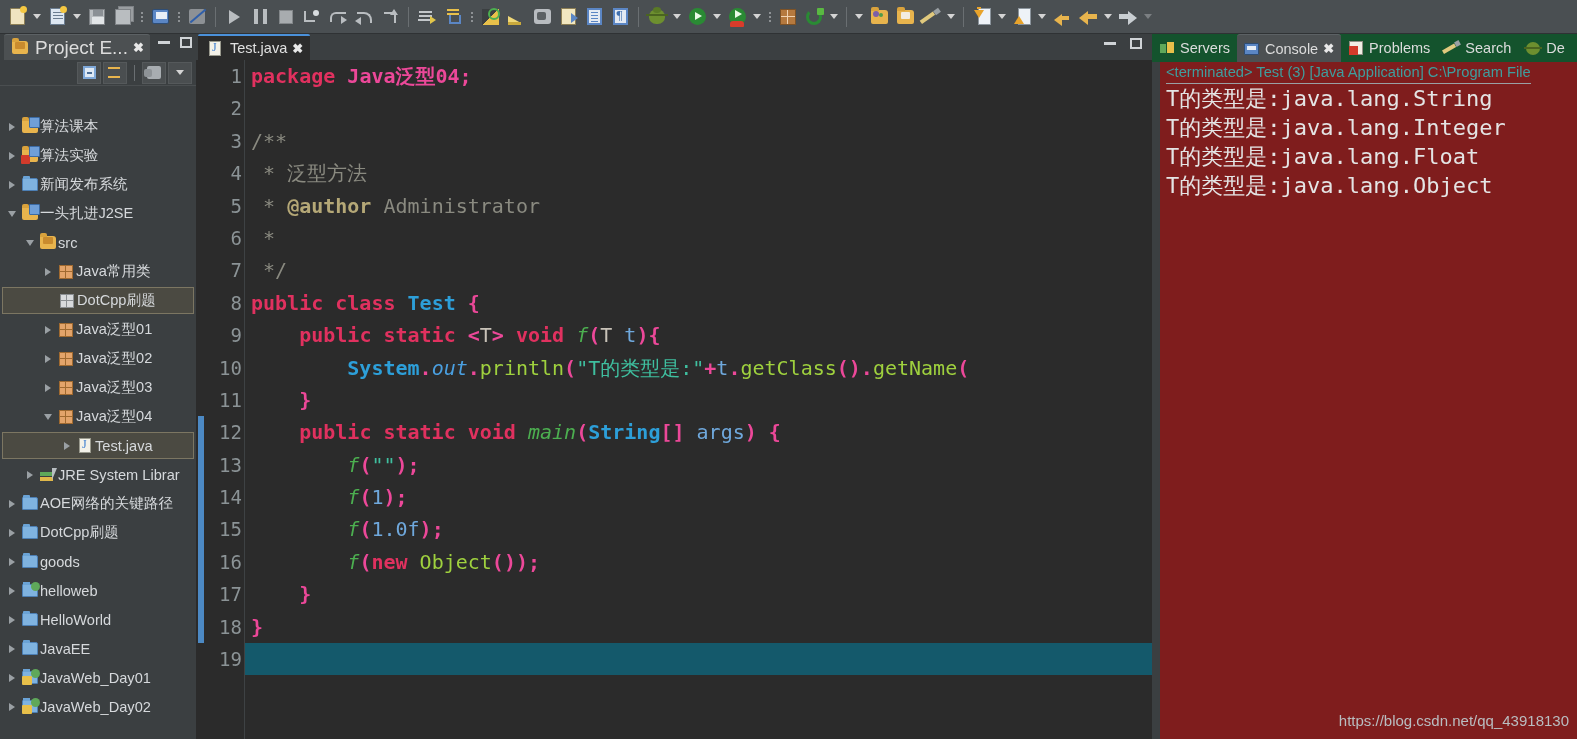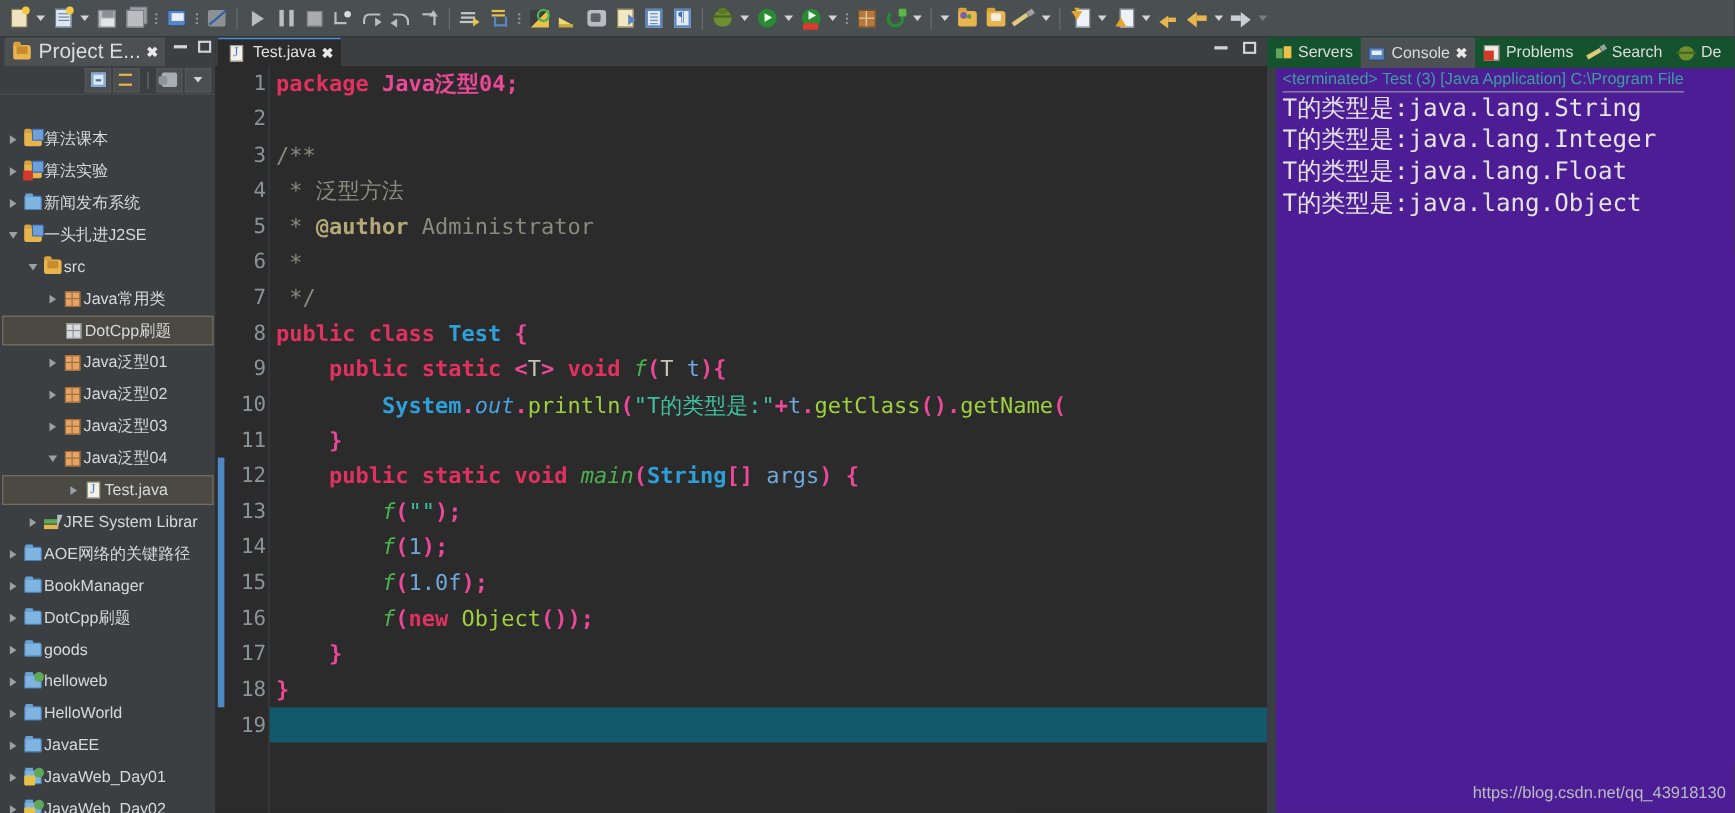--- a/index.html
+++ b/index.html
@@ -216,21 +216,21 @@
   .cmt { color: #8a8a80; }
   .cmt-b { color: #b5a877; font-weight: bold; }
   .gen { color: #c8c2b8; }
   .plain { color: #ec4899; font-weight: bold; }
 
   
   .rightpane { position: absolute; left: 1152px; top: 34px; width: 425px; height: 705px; background: #3b3f41; }
   .rp-tabrow { height: 28px; display: flex; align-items: stretch; background: #14532d; position: relative; }
   .rp-tab { display: flex; align-items: center; gap: 5px; padding: 0 7px; font-size: 14.5px; color: #dcdcdc; }
   .rp-tab.active { background: #4c5052; border-top: 1px solid #5c6164; border-radius: 3px 3px 0 0; }
-  .cons-body { position: absolute; left: 0; top: 28px; width: 425px; height: 677px; background: #4c1d95; display:flex; }
+  .cons-body { position: absolute; left: 0; top: 28px; width: 425px; height: 677px; background: #7f1d1d; display:flex; }
   .cons-left { width: 8px; flex:0 0 8px; background:#3b3f41; }
   .cons-main { flex:1 1 auto; position: relative; padding-left: 6px; }
   .cons-term { color: #3f9e9e; font-size: 14.7px; line-height: 20px; white-space: nowrap; border-bottom: 1px solid #9aa0a4; padding-bottom: 1px; display:inline-block; }
   .cons-line { color: #e4e4e4; font-family: "DejaVu Sans Mono", monospace; font-size: 22px; line-height: 29px; white-space: nowrap; }
   .watermark { position: absolute; right: 8px; bottom: 10px; color: #b9bdc0; font-size: 15px; }
   
   .i-servers-tab{width:14px;height:13px;position:relative;}
   .i-servers-tab:before{content:'';position:absolute;left:0;top:2px;width:6px;height:9px;background:#5fa85a;}
   .i-servers-tab:after{content:'';position:absolute;right:0;top:0;width:7px;height:11px;background:#e8c04a;}
   .i-console{width:15px;height:12px;background:#5b86c4;border:1px solid #2e4d75;border-radius:1px;position:relative;}
@@ -605,30 +605,20 @@
           <span class="tlabel">AOE网络的关键路径</span>
         </div>
         <div class="trow">
           <div style="width: 0px; flex: 0 0 0px;"></div>
           <span class="tw">
             <span class="arr-c"></span>
           </span>
           <span class="ticon">
             <span class="i-proj-plain"></span>
           </span>
-          <span class="tlabel">BookManager</span>
-        </div>
-        <div class="trow">
-          <div style="width: 0px; flex: 0 0 0px;"></div>
-          <span class="tw">
-            <span class="arr-c"></span>
-          </span>
-          <span class="ticon">
-            <span class="i-proj-plain"></span>
-          </span>
           <span class="tlabel">DotCpp刷题</span>
         </div>
         <div class="trow">
           <div style="width: 0px; flex: 0 0 0px;"></div>
           <span class="tw">
             <span class="arr-c"></span>
           </span>
           <span class="ticon">
             <span class="i-proj-plain"></span>
           </span>

